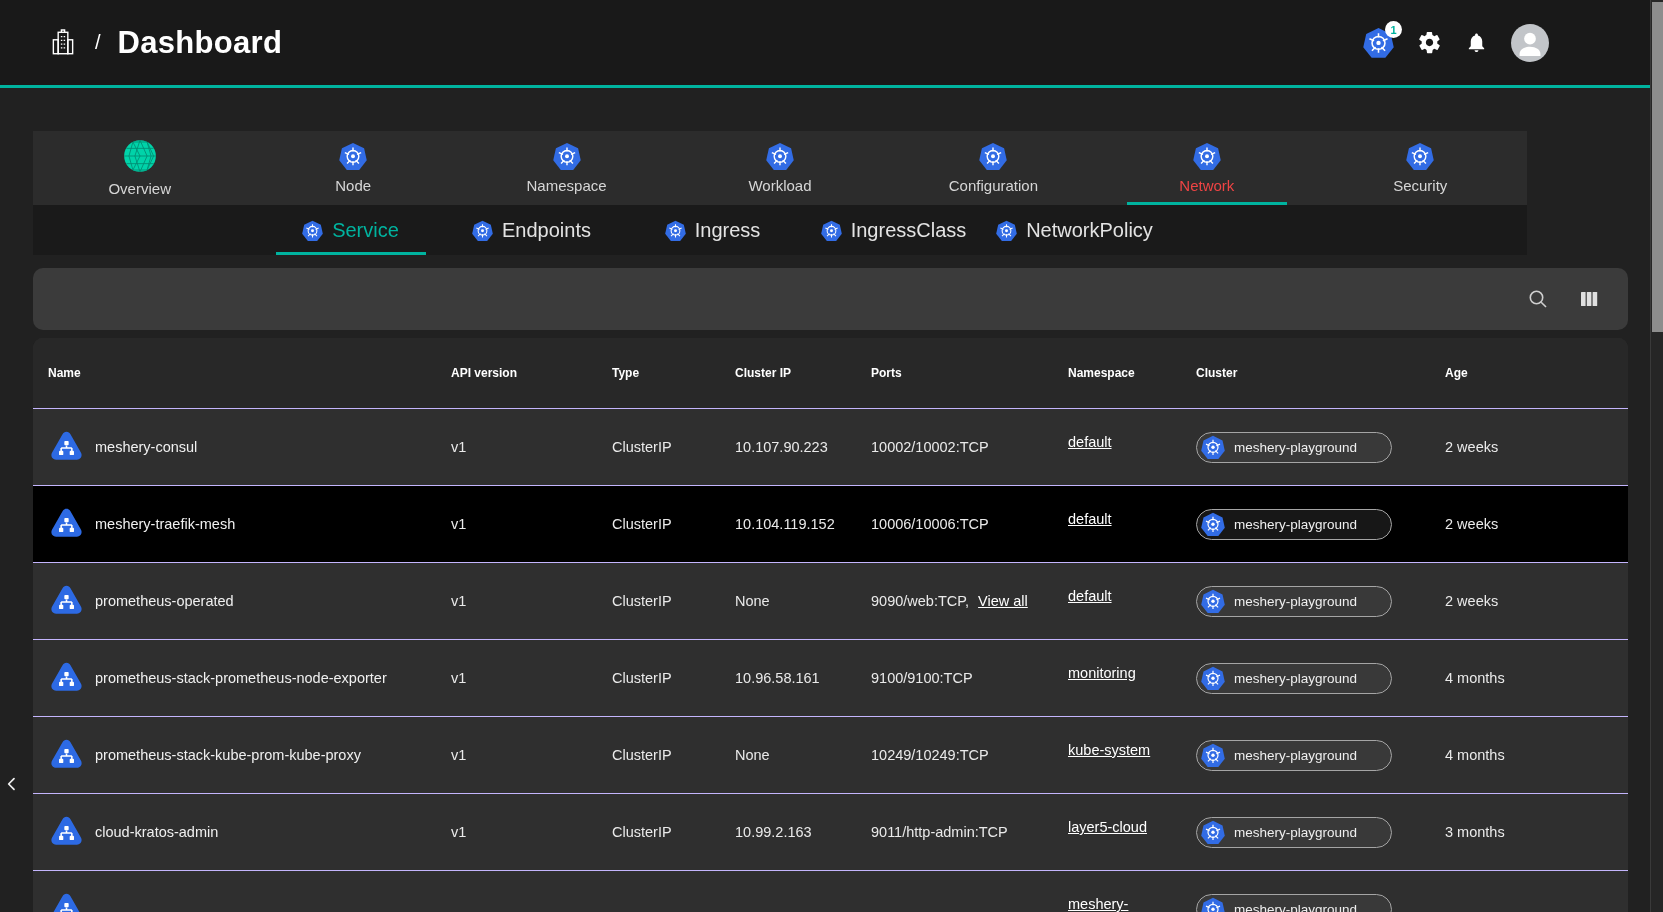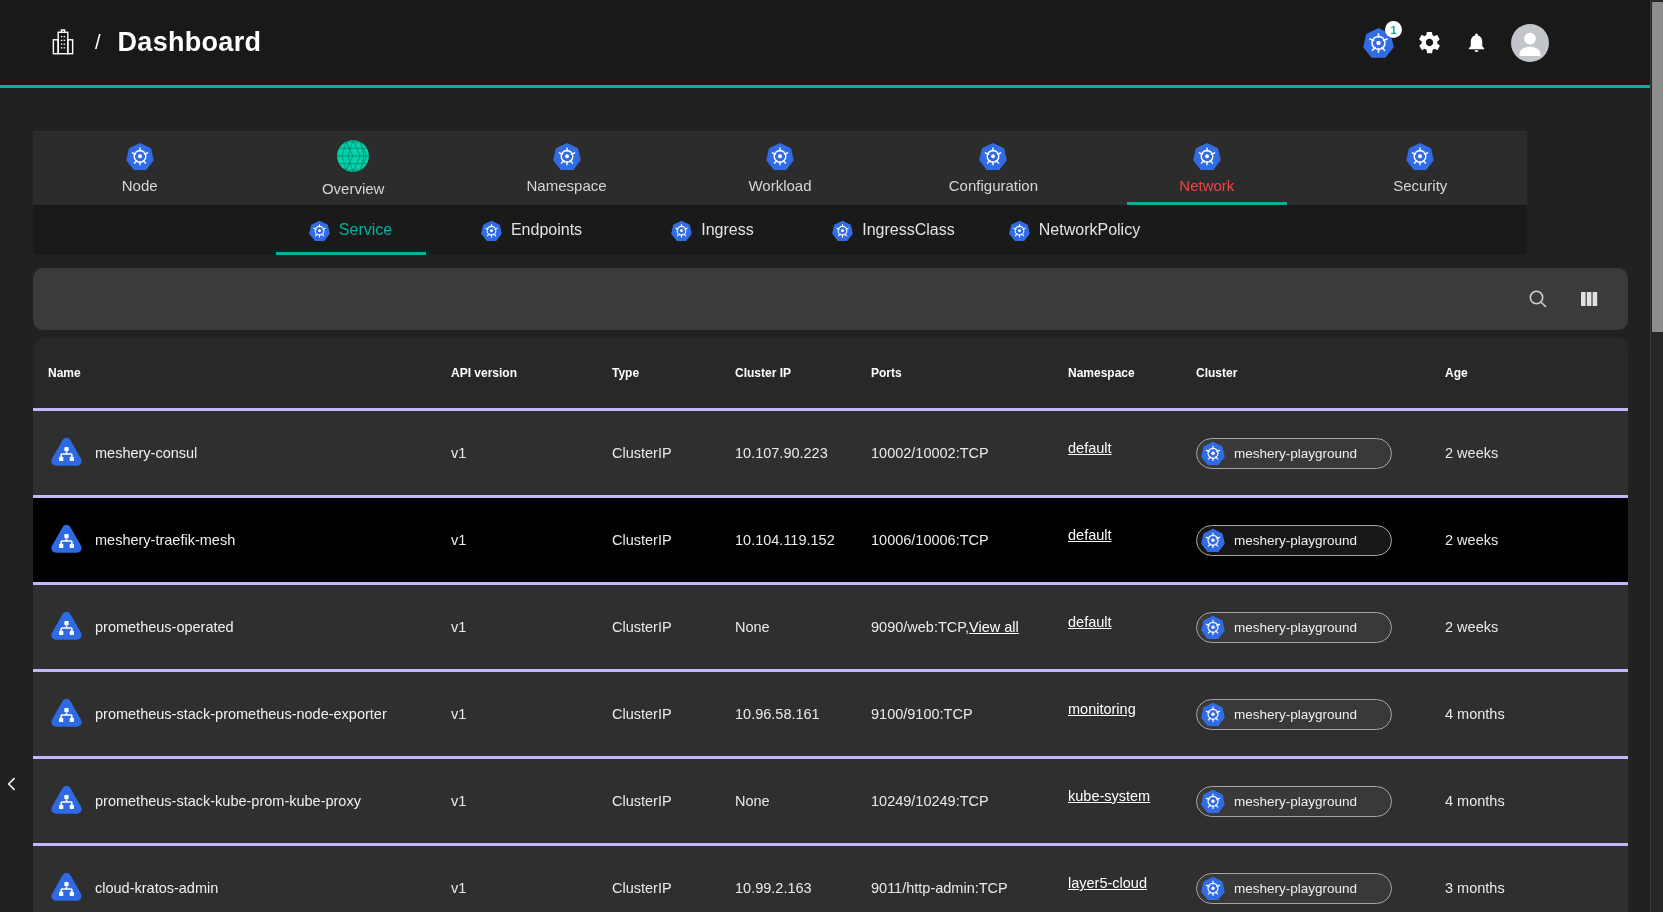--- a/index.html
+++ b/index.html
@@ -5,21 +5,21 @@
   *{margin:0;padding:0;box-sizing:border-box}
   html,body{width:1663px;height:912px;overflow:hidden}
   body{background:#212121;font-family:"Liberation Sans",sans-serif;color:#e8e8e8;position:relative}
 
   
   .app-header{height:88px;background:#191919;display:flex;align-items:center;justify-content:space-between;
     padding:0 114px 0 48px;border-bottom:3px solid #00B39F}
   .crumb{display:flex;align-items:center;gap:17px}
   .crumb .icon-slot{width:30px;height:30px;display:inline-block}
   .crumb-sep{color:#fff;font-size:20px;font-weight:400}
-  .page-title{font-size:27px;font-weight:bold;color:#fff;letter-spacing:.3px}
+  .page-title{font-size:31px;font-weight:bold;color:#fff;letter-spacing:.3px}
   .header-right{display:flex;align-items:center;gap:23px}
   .hbtn{position:relative;display:flex;align-items:center;justify-content:center;cursor:pointer;background:none;border:none}
   .hbtn .icon-slot{display:block}
   .k8s-ctx .icon-slot{width:31px;height:31px}
   .gear-btn .icon-slot{width:25px;height:25px}
   .bell-btn .icon-slot{width:23px;height:23px}
   .avatar-btn .icon-slot{width:38px;height:38px}
   .ctx-badge{position:absolute;top:-6px;right:-8px;width:17px;height:17px;background:#fff;border-radius:50%;
     color:#00B39F;font-size:11px;font-weight:bold;display:flex;align-items:center;justify-content:center}
 
@@ -29,44 +29,44 @@
   .tab .icon-slot{width:28px;height:28px}
   .tab .icon-slot[data-icon="meshery"]{width:34px;height:34px}
   .tab-label{font-size:15px;color:#d6d6d6}
   .tab.active .tab-label{color:#ef4444}
   .tab.active::after{content:"";position:absolute;bottom:0;left:50%;transform:translateX(-50%);width:160px;height:3px;background:#00B39F}
 
   
   .subtabbar{margin-left:33px;width:1494px;height:50px;background:#1a1a1a;display:flex;padding-left:227px}
   .subtab{width:181px;display:flex;align-items:center;justify-content:center;gap:9px;position:relative;cursor:pointer}
   .subtab .icon-slot{width:21px;height:21px}
-  .subtab-label{font-size:16px;color:#e3e3e3}
+  .subtab-label{font-size:20px;color:#e3e3e3}
   .subtab.active .subtab-label{color:#00B39F}
   .subtab.active::after{content:"";position:absolute;bottom:0;left:50%;transform:translateX(-50%);width:150px;height:3px;background:#00B39F}
 
   
   .toolbar{margin:13px 0 0 33px;width:1595px;height:62px;background:#3b3b3b;border-radius:10px;
     display:flex;align-items:center;justify-content:flex-end;gap:27px;padding-right:27px}
   .tool-btn{width:24px;height:24px;background:none;border:none;cursor:pointer}
   .tool-btn .icon-slot{display:block;width:24px;height:24px}
 
   
   .datatable{margin:8px 0 0 33px;width:1595px;background:#2f2f2f;border-radius:10px 10px 0 0;overflow:hidden}
   .thead,.trow{display:grid;grid-template-columns:418px 161px 123px 136px 197px 128px 249px 1fr;align-items:center}
   .thead{height:70px;background:#282828;font-weight:bold;font-size:12px;color:#fff}
   .thead .hcell{padding-right:8px;cursor:pointer}
   .thead .hcell:first-child{padding-left:15px}
-  .trow{height:87px;border-top:3px solid #c4b5fd;background:#2f2f2f;font-size:14.5px;cursor:pointer}
+  .trow{height:77px;border-top:1px solid #c4b5fd;background:#2f2f2f;font-size:14.5px;cursor:pointer}
   .trow.hover{background:#000000}
   .cell{padding-right:8px;color:#eaeaea}
   .name-cell{display:flex;align-items:center;gap:10px;padding-left:15px}
   .name-cell .icon-slot{width:37px;height:37px;flex:0 0 auto}
   .name-text{font-size:14.5px;color:#f0f0f0}
   .ns-link{color:#fff;text-decoration:underline;font-weight:400;display:inline-block;transform:translateY(-5px)}
-  .ports-link{color:#fff;text-decoration:underline;font-weight:500;}
+  .ports-link{color:#fff;text-decoration:underline;font-weight:500;margin-left:9px}
   .chip{display:inline-flex;align-items:center;gap:9px;height:31px;min-width:196px;border:1px solid #a5a5a5;
     border-radius:16px;padding:0 14px 0 4px;background:rgba(255,255,255,0.05)}
   .trow.hover .chip{background:rgba(255,255,255,0.09)}
   .chip .icon-slot{width:24px;height:24px;flex:0 0 auto}
   .chip-label{font-size:13.5px;color:#efefef;white-space:nowrap}
 
   
   .drawer-toggle{position:absolute;left:4px;top:772px;width:16px;height:24px;background:none;border:none;cursor:pointer}
   .drawer-toggle .icon-slot{display:block;width:16px;height:24px}
   .scrollbar{position:absolute;right:0;top:0;width:13px;height:912px;background:#262626;border-left:1px solid #3a3a3a}
@@ -114,38 +114,38 @@
             <circle cx="12" cy="12" r="12" fill="#c2c5c9"></circle>
             <circle cx="12" cy="9.3" r="3.7" fill="#fff"></circle>
             <path d="M12 14.4c-3.7 0-6.6 1.9-6.6 4.6v1.2h13.2V19c0-2.7-2.9-4.6-6.6-4.6z" fill="#fff"></path>
           </svg></span>
     </button>
   </div>
 </header>
 
 <nav class="tabbar" id="category-tabs">
     <div class="tab">
-    <span class="icon-slot" data-icon="k8s"><svg viewBox="0 0 24 24" width="100%" height="100%">
-          <polygon points="12,0.8 21.5,5.4 23.8,15.7 17.3,23.9 6.7,23.9 0.2,15.7 2.5,5.4" fill="#326CE5"></polygon>
-          <g stroke="#fff" stroke-width="1.2" fill="none">
-            <circle cx="12" cy="12.3" r="5"></circle>
-            <path d="M12 4.8v3.4M12 16.4v3.6M5 9.1l3.6 1.6M19 9.1l-3.6 1.6M6.9 18.4l2.8-2.8M17.1 18.4l-2.8-2.8"></path>
-          </g>
-          <circle cx="12" cy="12.3" r="1.7" fill="#fff"></circle>
-        </svg></span>
-    <span class="tab-label">Node</span>
-  </div>
-    <div class="tab">
     <span class="icon-slot" data-icon="meshery"><svg viewBox="0 0 24 24" width="100%" height="100%">
           <circle cx="12" cy="12" r="11.2" fill="#00D3A9"></circle>
           <g stroke="#008d72" stroke-width="0.6" fill="none">
             <path d="M0.8 12h22.4M2.4 6.6h19.2M2.4 17.4h19.2M7 2.1L4.2 12 7 21.9M12 0.8L8.4 12 12 23.2M17 2.1L19.8 12 17 21.9M7 2.1L12 12 7 21.9M12 0.8L17 12 12 23.2M17 2.1L21.6 12 17 21.9M7 2.1h10M7 21.9h10"></path>
           </g>
         </svg></span>
     <span class="tab-label">Overview</span>
+  </div>
+    <div class="tab">
+    <span class="icon-slot" data-icon="k8s"><svg viewBox="0 0 24 24" width="100%" height="100%">
+          <polygon points="12,0.8 21.5,5.4 23.8,15.7 17.3,23.9 6.7,23.9 0.2,15.7 2.5,5.4" fill="#326CE5"></polygon>
+          <g stroke="#fff" stroke-width="1.2" fill="none">
+            <circle cx="12" cy="12.3" r="5"></circle>
+            <path d="M12 4.8v3.4M12 16.4v3.6M5 9.1l3.6 1.6M19 9.1l-3.6 1.6M6.9 18.4l2.8-2.8M17.1 18.4l-2.8-2.8"></path>
+          </g>
+          <circle cx="12" cy="12.3" r="1.7" fill="#fff"></circle>
+        </svg></span>
+    <span class="tab-label">Node</span>
   </div>
     <div class="tab">
     <span class="icon-slot" data-icon="k8s"><svg viewBox="0 0 24 24" width="100%" height="100%">
           <polygon points="12,0.8 21.5,5.4 23.8,15.7 17.3,23.9 6.7,23.9 0.2,15.7 2.5,5.4" fill="#326CE5"></polygon>
           <g stroke="#fff" stroke-width="1.2" fill="none">
             <circle cx="12" cy="12.3" r="5"></circle>
             <path d="M12 4.8v3.4M12 16.4v3.6M5 9.1l3.6 1.6M19 9.1l-3.6 1.6M6.9 18.4l2.8-2.8M17.1 18.4l-2.8-2.8"></path>
           </g>
           <circle cx="12" cy="12.3" r="1.7" fill="#fff"></circle>
         </svg></span>

